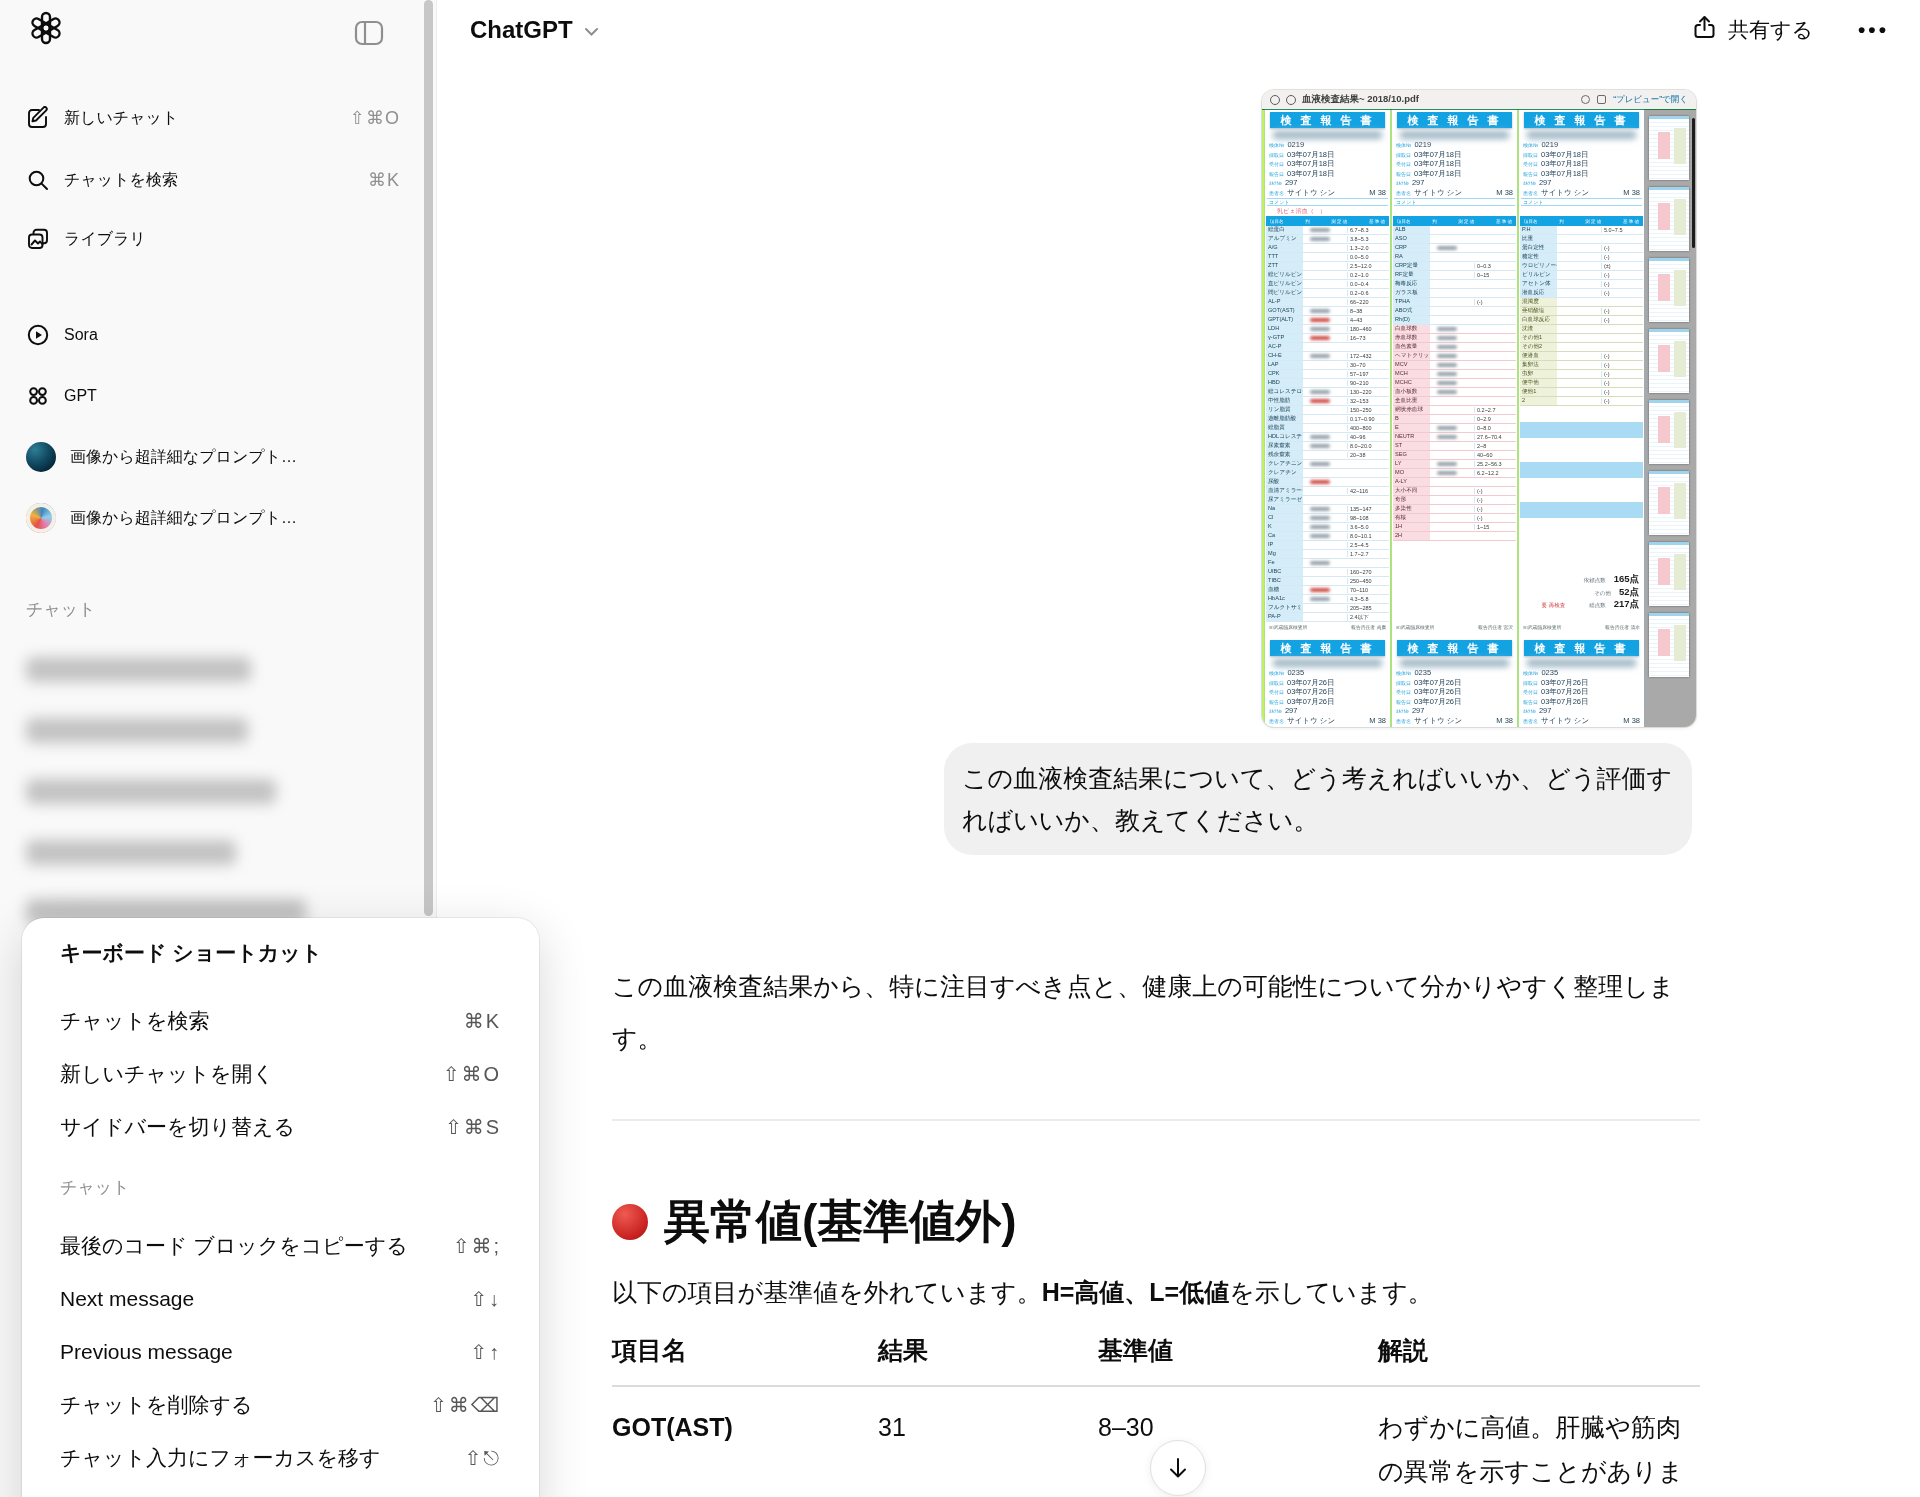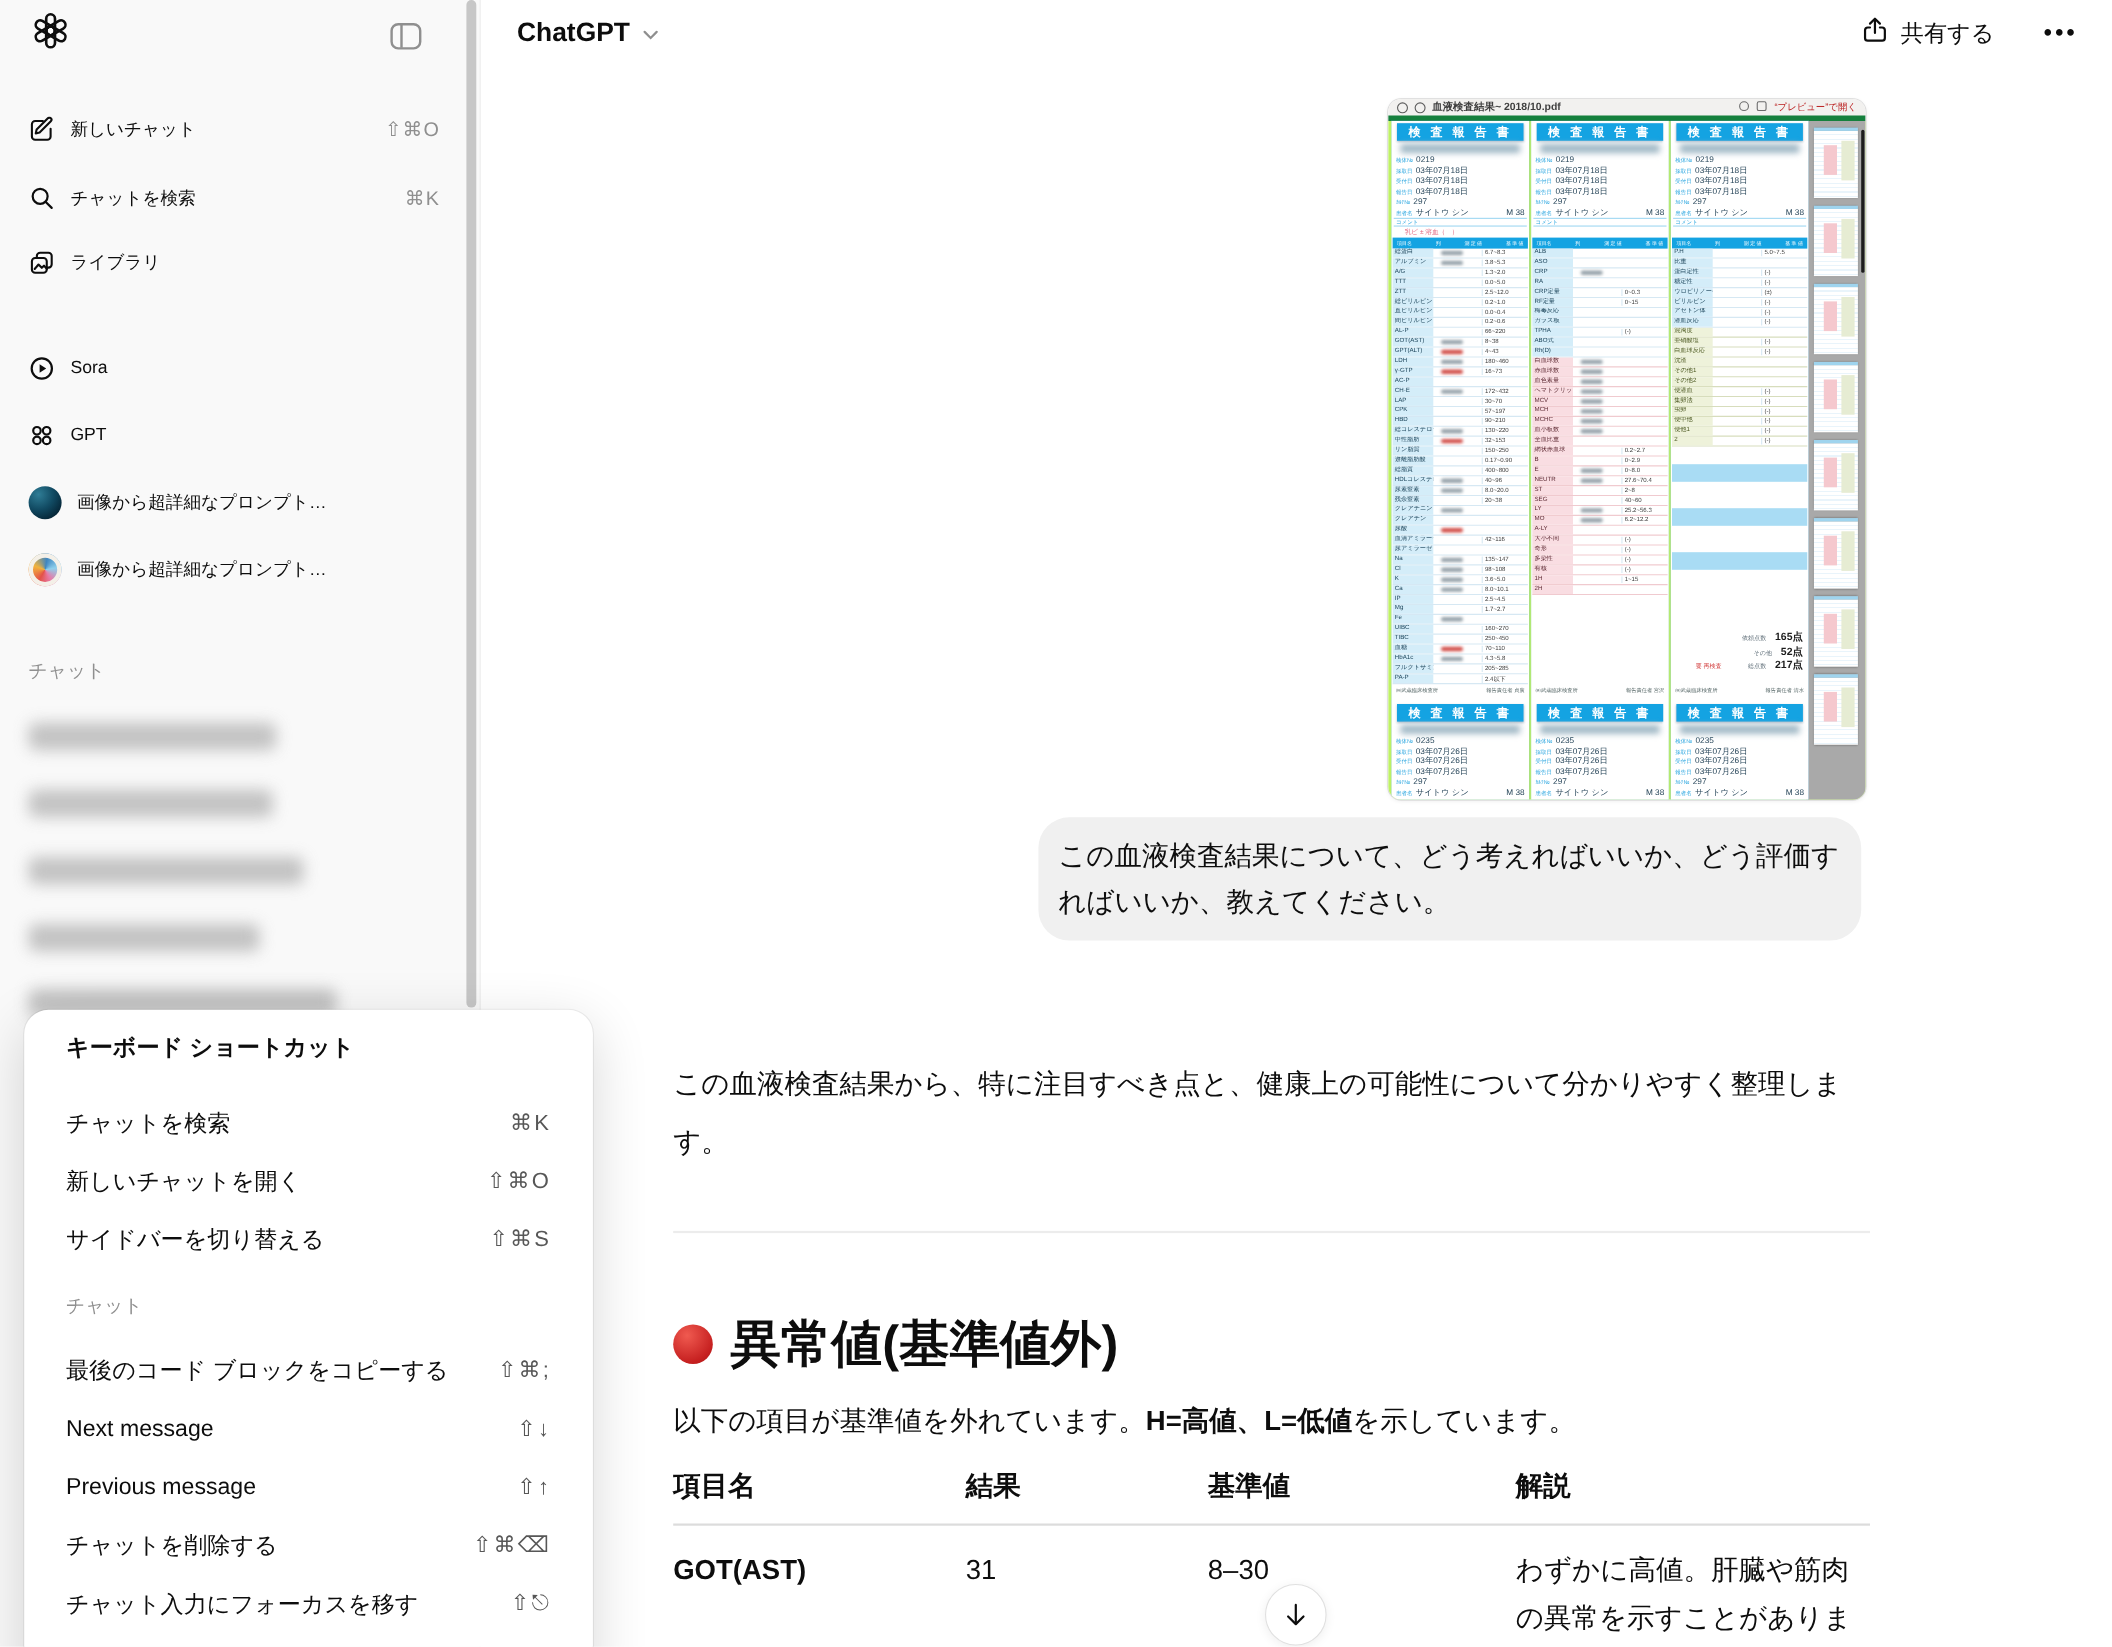--- a/index.html
+++ b/index.html
@@ -29,24 +29,24 @@
   .kp-sec{height:40px;margin-top:14px;margin-bottom:12px;display:flex;align-items:center;color:#8f8f8f;font-size:17px}
 
   
   .gpt-title{position:absolute;left:470px;top:12px;height:36px;display:flex;align-items:center;gap:10px;font-size:24px;font-weight:600}
   .chev{color:#8f8f8f;display:flex;margin-top:3px}
   .share-btn{position:absolute;left:1692px;top:12px;height:36px;display:flex;align-items:center;gap:11px;font-size:21px}
   .more-btn{position:absolute;left:1858px;top:12px;height:36px;display:flex;align-items:center;font-size:21px;letter-spacing:3px;font-weight:700}
 
   
   .attach{position:absolute;left:1262px;top:90px;width:434px;height:637px;border-radius:12px;overflow:hidden;background:#fff;box-shadow:0 0 0 1px rgba(0,0,0,.10),0 1px 4px rgba(0,0,0,.08)}
-  .win-bar{height:20px;background:#f2f1ef;border-bottom:5px solid #15803d;display:flex;align-items:center;padding:0 8px;gap:6px}
+  .win-bar{height:20px;background:#f2f1ef;border-bottom:1px solid #15803d;display:flex;align-items:center;padding:0 8px;gap:6px}
   .wdot{width:10px;height:10px;border:1.5px solid #5d5d5d;border-radius:50%;flex:none}
   .win-name{font-size:9.5px;font-weight:700;color:#3e3e3e;white-space:nowrap}
-  .win-right{margin-left:auto;display:flex;gap:7px;color:#b91c1c}
+  .win-right{margin-left:auto;display:flex;align-items:center;gap:7px;color:#0369a1}
   .wicon{width:9px;height:9px;border:1.2px solid #6b6b6b;border-radius:2px;flex:none}
   .wicon.c{border-radius:50%}
   .win-open{font-size:8.5px;white-space:nowrap}
   .report{position:relative;height:617px;background:#bef264}
   .rcol{position:absolute;top:0;width:125px;height:617px;background:#fff;box-shadow:0 0 0 .5px rgba(110,175,210,.45)}
   .rcol.c1{left:3px}.rcol.c2{left:130px}.rcol.c3{left:257px}
   .rhead{height:16px;margin:2px 5px 0 5px;background:#14a3e2;color:#fff;font-weight:700;font-size:11px;letter-spacing:3px;display:flex;align-items:center;justify-content:center;white-space:nowrap;box-shadow:0 1px 2px rgba(0,40,80,.3)}
   .ri-blur{height:8px;background:#9db6c4;filter:blur(3px);margin:3px 8px 1px 8px;border-radius:2px}
   .ri{display:flex;align-items:baseline;font-size:7.5px;color:#1d3d52;height:9.5px;gap:3px;padding:0 4px;white-space:nowrap;overflow:hidden}
   .ri .pre{color:#2aa6e0;font-size:5px;flex:none}

